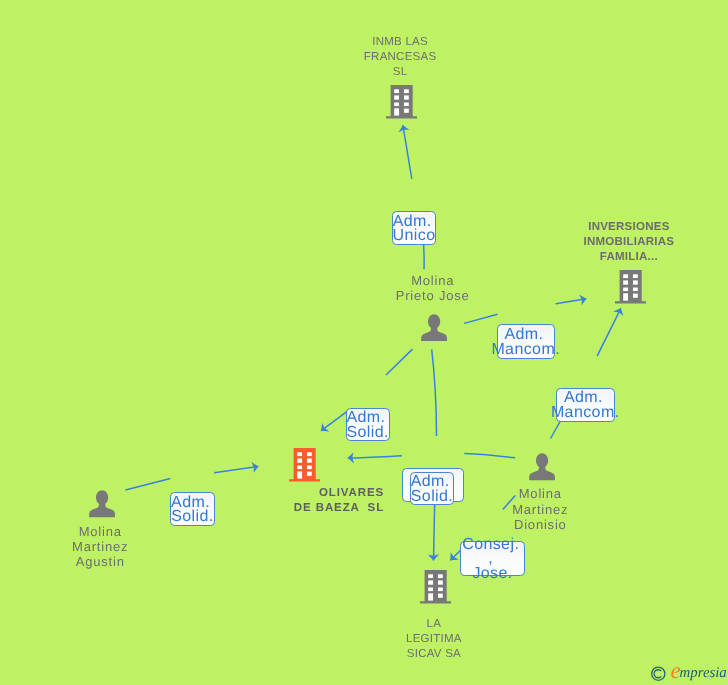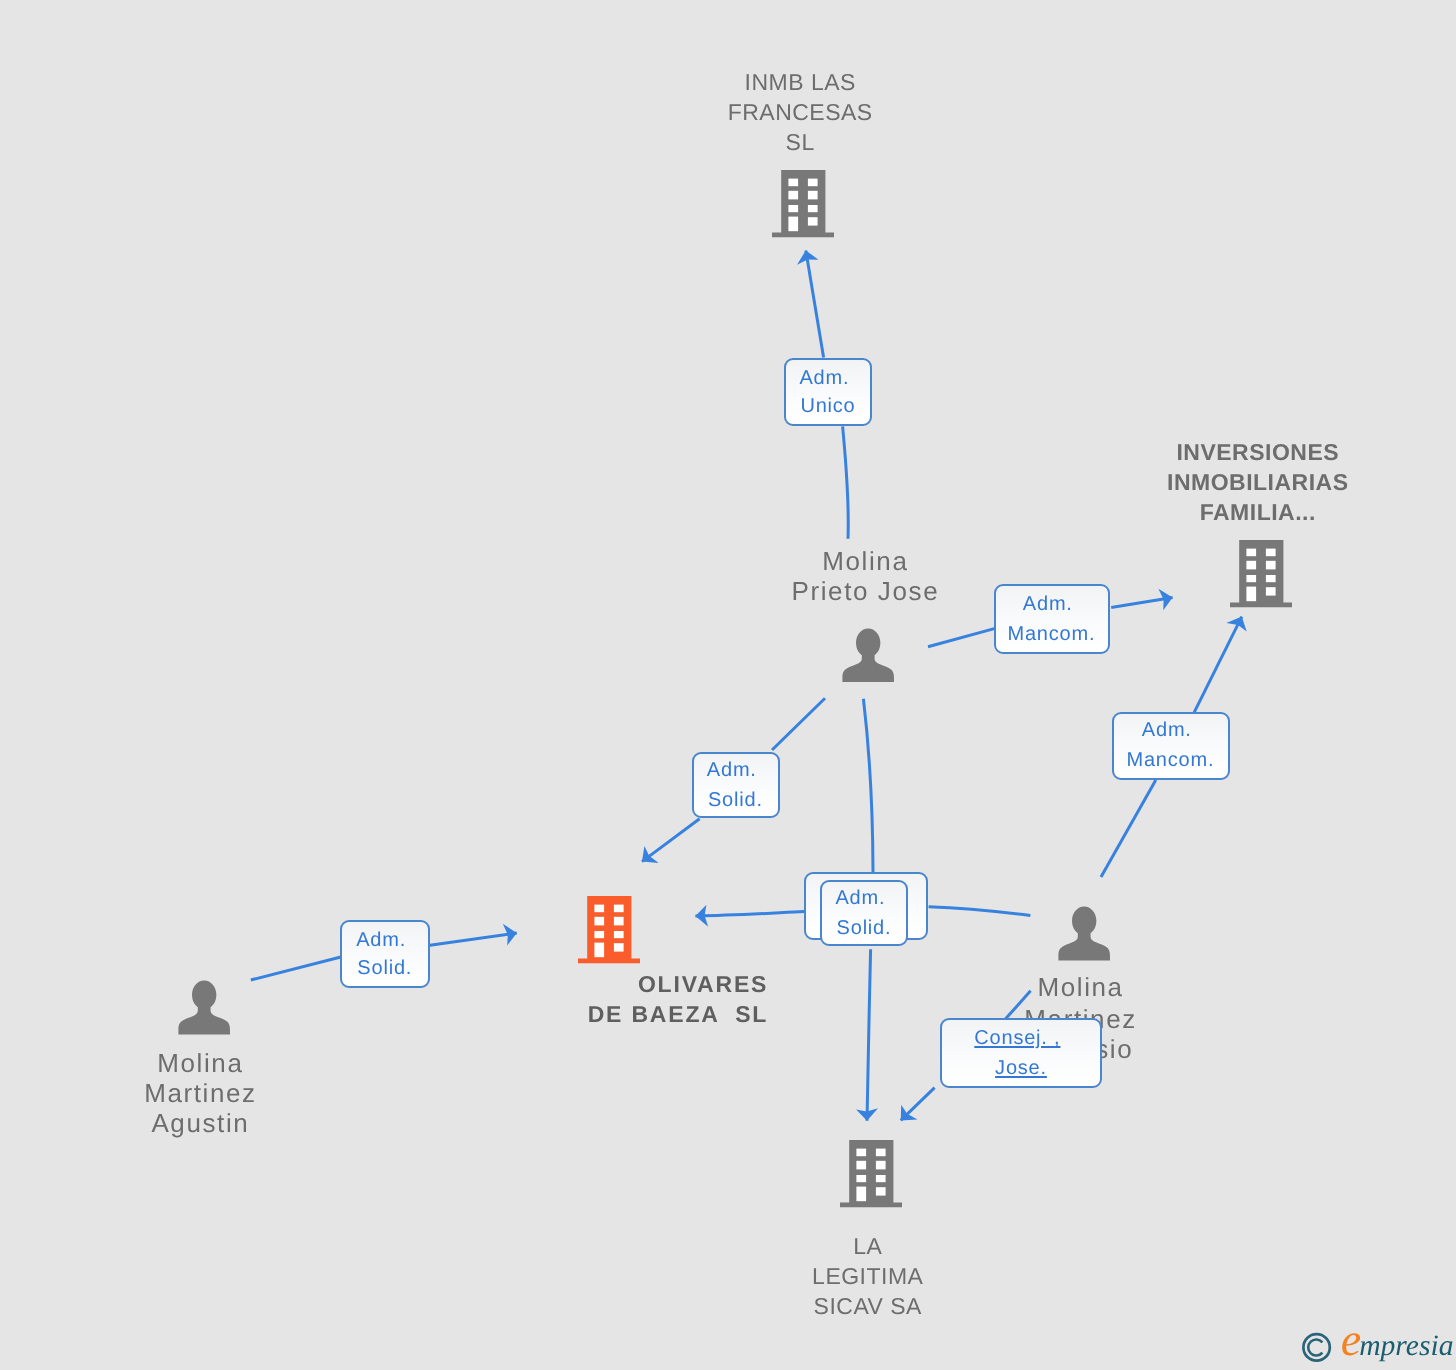--- a/index.html
+++ b/index.html
@@ -1,30 +1,30 @@
 <!DOCTYPE html>
 <html><head>
 <meta charset="utf-8">
 <title>Corporate Network Graph</title>
 <style>
   html,body{margin:0;padding:0;background:#ffffff;}
   body{width:728px;height:685px;font-family:"Liberation Sans",sans-serif;overflow:hidden;position:relative;
         -webkit-font-smoothing:antialiased;text-rendering:geometricPrecision;}
   .stage, .stage *{-webkit-font-smoothing:antialiased;}
-  .stage{position:absolute;left:0;top:0;width:728px;height:685px;background:#e5e5e5;}
+  .stage{position:absolute;left:0;top:0;width:728px;height:685px;background:#bef264;}
   svg.edges{position:absolute;left:0;top:0;width:728px;height:685px;}
   .node{position:absolute;}
   .node-icon{position:absolute;display:block;}
   .node-label{position:absolute;text-align:center;color:#6d6d6d;font-size:11.5px;line-height:15.1px;white-space:pre-wrap;letter-spacing:0.25px;}
   .node.person .node-label{font-size:13px;letter-spacing:0.8px;line-height:15.3px;}
   .node.main .node-label{color:#5f5f5f;font-weight:bold;font-size:11.5px;letter-spacing:0.9px;line-height:15.2px;}
   .tag{position:absolute;box-sizing:border-box;border:1.3px solid #4a86cd;border-radius:4.5px;
        background:linear-gradient(180deg,#f2f3f5 0%,#fafbfc 55%,#ffffff 100%);
-       color:#3278d4;font-size:10px;line-height:14.8px;text-align:center;white-space:pre-line;
-       display:flex;flex-direction:column;align-items:center;justify-content:center;letter-spacing:0.4px;}
+       color:#3278d4;font-size:16px;line-height:14.8px;text-align:center;white-space:pre-line;
+       display:flex;flex-direction:column;align-items:center;justify-content:center;letter-spacing:0.4px;margin-top:32px;}
   .tag .tl1{display:block;position:relative;left:-1.8px;top:1.4px;}
   .tag .tl2{display:block;position:relative;left:0px;top:1.4px;}
   .logo{position:absolute;}
 </style>
 </head>
 <body>
 
 <div class="stage">
 
 <svg class="edges" viewBox="0 0 728 685" xmlns="http://www.w3.org/2000/svg">
@@ -180,21 +180,21 @@
 </div>
 <div class="tag" style="left:402.2px;top:436px;width:62px;height:34.2px;"></div>
 <div class="tag" style="left:410.3px;top:439.5px;width:43.4px;height:33.8px;">
   <span class="tl1">Adm.</span>
   <span class="tl2">Solid.</span>
 </div>
 <div class="tag" style="left:169.9px;top:459.6px;width:45px;height:34.9px;">
   <span class="tl1">Adm.</span>
   <span class="tl2">Solid.</span>
 </div>
-<div class="tag" style="left:470px;top:509.2px;width:81px;height:34.4px;text-decoration:underline;">
+<div class="tag" style="left:460px;top:509.2px;width:65px;height:34.4px;">
   <span class="tl1">Consej. ,</span>
   <span class="tl2">Jose.</span>
 </div>
 
 <div class="logo" style="left:649px;top:659px;">
   <svg width="79" height="26" viewBox="0 0 79 26">
     <g aria-label="copyright">
       <circle cx="9.3" cy="14.7" r="6.6" fill="none" stroke="#2a6478" stroke-width="1.35"></circle>
       <path d="M12.2 12.2 A4.0 4.0 0 1 0 12.2 17.3" fill="none" stroke="#2a6478" stroke-width="1.3"></path>
     </g>

